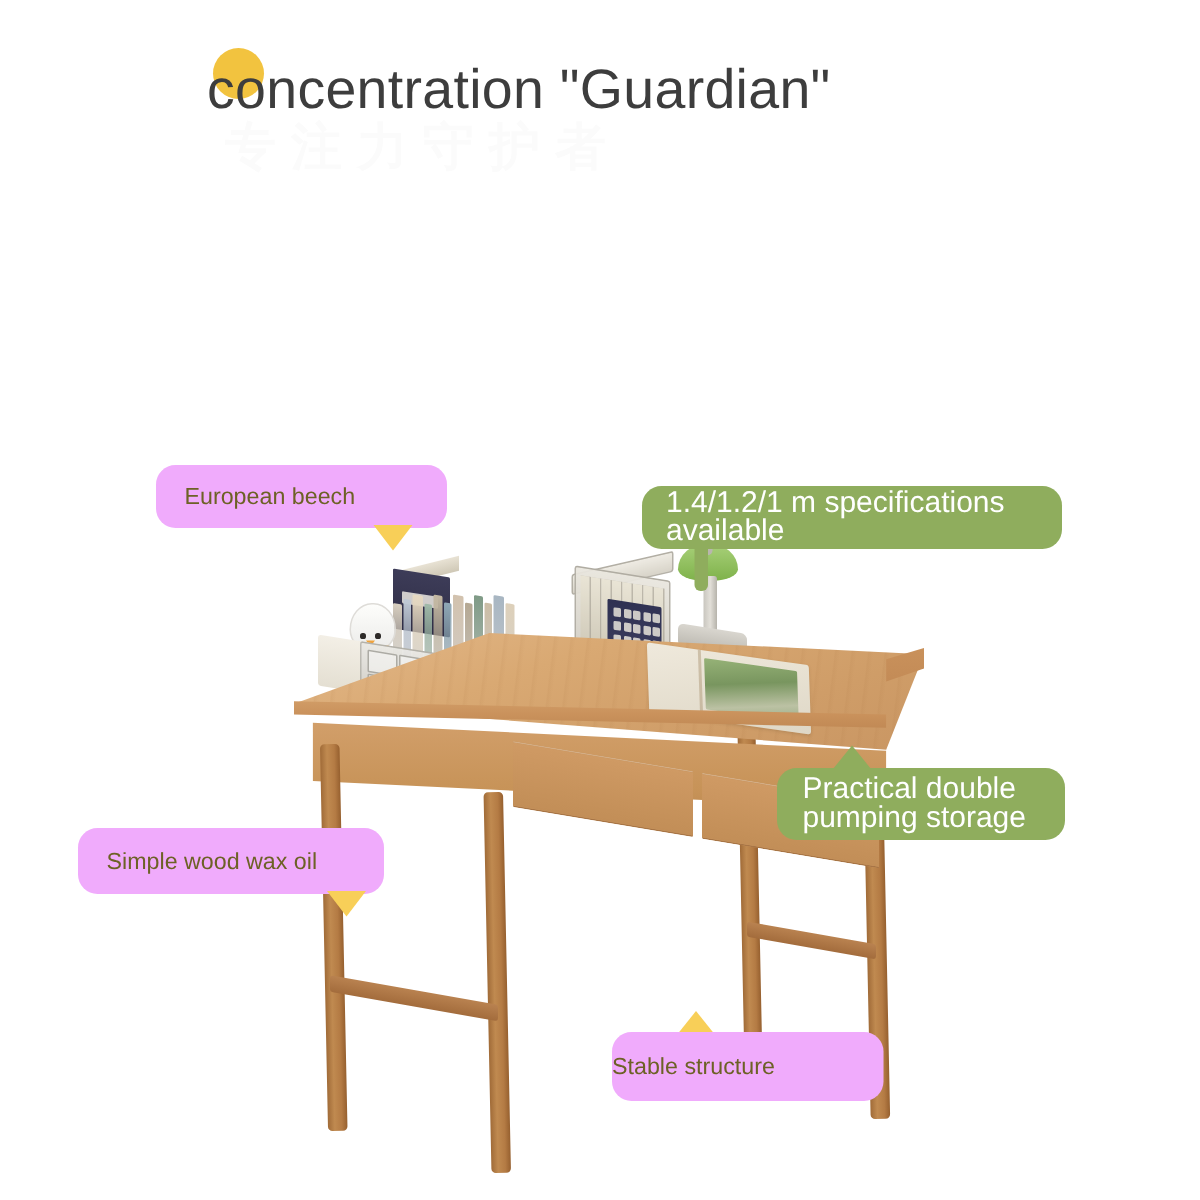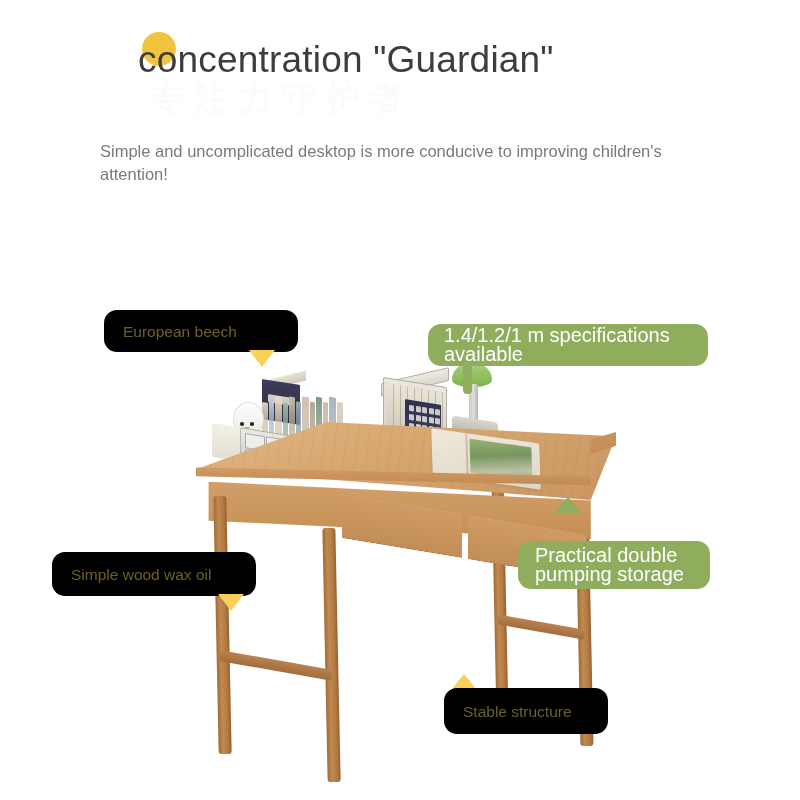--- a/index.html
+++ b/index.html
@@ -453,21 +453,21 @@
 
   
   .bubble {
     position: absolute;
     border-radius: 13px;
     display: flex;
     align-items: center;
     box-sizing: border-box;
   }
   .bubble-yellow {
-    background: #000000;
+    background: #f0abfc;
     color: #6d6126;
   }
   .bubble-green {
     background: #8fad5d;
     color: #ffffff;
   }
   .bubble-label {
     font-size: 15.5px;
     line-height: 19px;
     white-space: pre-line;
@@ -500,42 +500,41 @@
     border-radius: 0 0 4px 4px;
   }
 
   
   #bubble-beech      { left: 104px; top: 310px; width: 194px; height: 42px; padding-left: 19px; }
   #tail-beech        { left: 249px; top: 350px; }
 
   #bubble-specs      { left: 428px; top: 324px; width: 280px; height: 42px; padding-left: 16px; }
   #stem-specs        { left: 463px; top: 364px; height: 30px; }
 
-  #bubble-storage    { left: 518px; top: 541px; width: 192px; height: 48px; padding-left: 17px; }
+  #bubble-storage    { left: 518px; top: 512px; width: 192px; height: 48px; padding-left: 17px; }
   #tail-storage      { left: 555px; top: 497px; }
 
   #bubble-wax        { left: 52px; top: 552px; width: 204px; height: 44px; padding-left: 19px; }
   #tail-wax          { left: 218px; top: 594px; }
 
-  #bubble-stable     { left: 444px; top: 688px; width: 164px; height: 46px; padding-left: 19px; }
+  #bubble-stable     { left: 408px; top: 688px; width: 181px; height: 46px; }
   #tail-stable       { left: 452px; top: 674px; }
 </style>
 </head>
 <body>
 
 <div id="page">
 
   <div class="watermark">专注力守护者</div>
 
   <div class="title-wrap">
     <span class="title-dot"></span>
     <span class="title-text">concentration "Guardian"</span>
   </div>
 
-  <div class="subtitle">Simple and uncomplicated desktop is more conducive to improving children's attention!</div>
 
   <div class="scene">
 
     <div class="leg leg-bl"></div>
     <div class="leg leg-br"></div>
     <div class="stretcher stretcher-back"></div>
 
     <div class="binder-top"></div>
     <div class="big-binder"></div>
     <div class="binder-label"></div>

